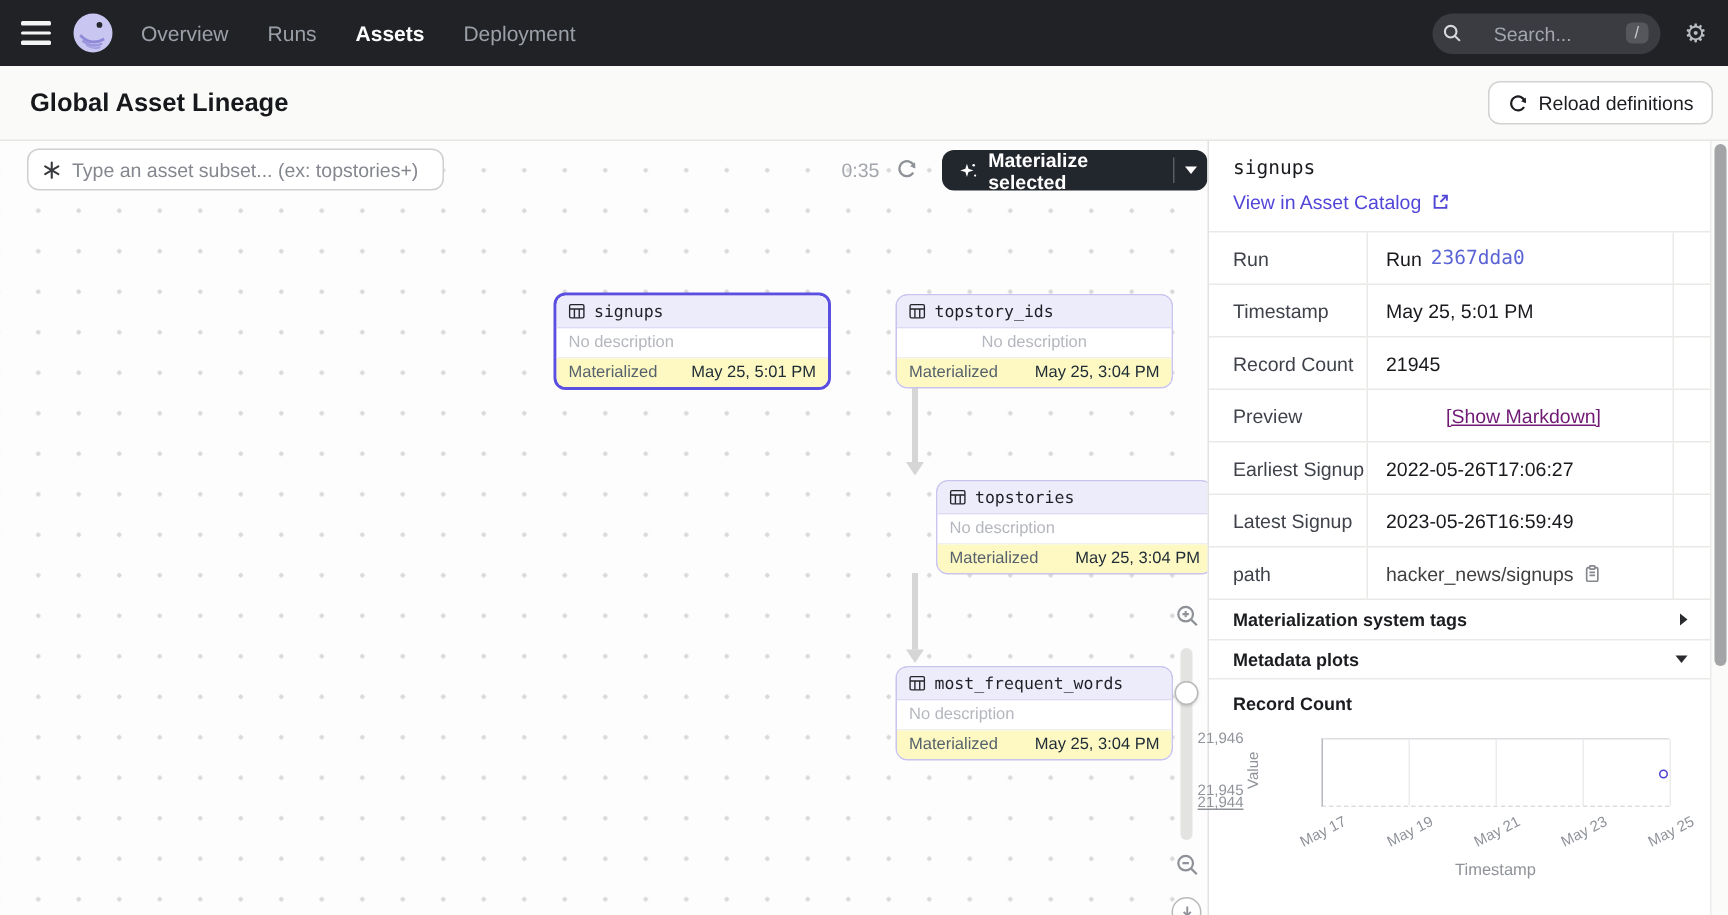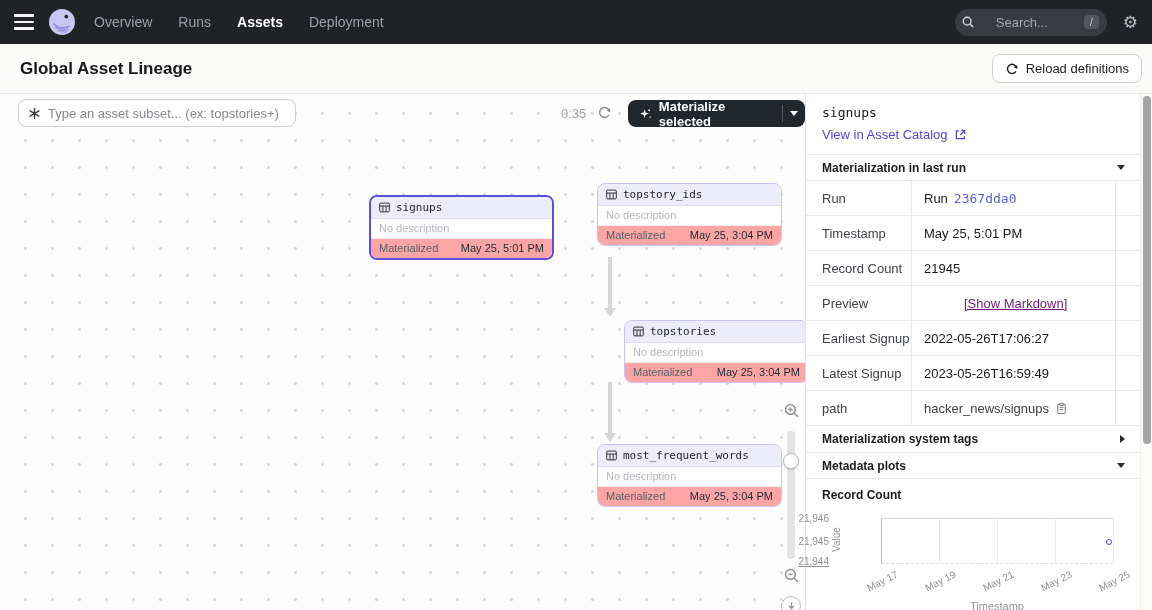--- a/index.html
+++ b/index.html
@@ -46,21 +46,21 @@
   .mat-split { width:1px; background:rgba(255,255,255,0.25); margin:5px 0; }
   .mat-caret-btn { width:24px; display:flex; align-items:center; justify-content:center; }
   .caret-down-w { width:0; height:0; border-left:4px solid transparent; border-right:4px solid transparent; border-top:5px solid #fff; }
 
   
   .node { position:absolute; width:185px; background:#fff; border-radius:8px; overflow:hidden; border:1px solid #c9c4ef; cursor:pointer; }
   .node.selected { border:2px solid #5a4fe0; }
   .node-head { background:#ececfa; display:flex; align-items:center; gap:6px; padding:4px 8px; font-family:"DejaVu Sans Mono", monospace; font-size:11px; color:#1f2026; border-bottom:1px solid #dddaf2; }
   .node-head svg { color:#24252b; flex:none; }
   .node-desc { padding:3px 8px 4px; font-size:11px; color:#b4b7bd; background:#fff; border-bottom:1px solid #efefed; }
-  .node-foot { background:#fca5a5; display:flex; justify-content:space-between; padding:3px 8px 4px; font-size:11px; }
+  .node-foot { background:#fef9c3; display:flex; justify-content:space-between; padding:3px 8px 4px; font-size:11px; }
   .node-foot .st { color:#55626c; }
   .node-foot .dt { color:#1d2b35; }
 
   
   .edge { position:absolute; width:4px; background:#d6d6d6; left:608px; }
   .edge::after { content:""; position:absolute; left:-4px; bottom:-9px; width:0; height:0; border-left:6px solid transparent; border-right:6px solid transparent; border-top:9px solid #d6d6d6; }
 
   
   .zoomctl { position:absolute; left:779px; top:308px; width:24px; display:flex; flex-direction:column; align-items:center; }
   .zoomctl .zic { color:#8e9197; cursor:pointer; }
@@ -204,21 +204,21 @@
           </svg>
           <span>signups</span>
         </div>
       <div class="node-desc">No description</div>
       <div class="node-foot">
           <span class="st">Materialized</span>
           <span class="dt">May 25, 5:01 PM</span>
         </div>
     </div>
 
-    <div class="node" style="left:597px; top:89px;">
+    <div class="node" style="left:597px; top:102px;text-align:center;">
       <div class="node-head">
           <svg width="11" height="11" viewBox="0 0 12 12">
             <rect x="0.8" y="1.2" width="10.4" height="9.6" rx="1" fill="none" stroke="currentColor"></rect>
             <line x1="0.8" y1="4.4" x2="11.2" y2="4.4" stroke="currentColor"></line>
             <line x1="4.3" y1="4.4" x2="4.3" y2="10.8" stroke="currentColor"></line>
             <line x1="7.8" y1="4.4" x2="7.8" y2="10.8" stroke="currentColor"></line>
           </svg>
           <span>topstory_ids</span>
         </div>
       <div class="node-desc">No description</div>
@@ -298,24 +298,20 @@
         <div class="catalog-link">
           <span>View in Asset Catalog</span>
           <svg width="13" height="13" viewBox="0 0 14 14" fill="none" stroke="currentColor" stroke-width="1.4">
               <path d="M5.2 3 H2.6 V11.4 H11 V8.8"></path>
               <path d="M7.8 2.6 H11.4 V6.2"></path>
               <line x1="11.2" y1="2.8" x2="6.8" y2="7.2"></line>
             </svg>
         </div>
       </div>
 
-      <div class="section-row">
-        <span class="sec-label">Materialization in last run</span>
-        <span class="tri-down"></span>
-      </div>
 
       <div class="kv-table">
         <div class="kv-row">
           <div class="kv-label">Run</div>
           <div class="kv-value">
               <span>Run</span>
               <span class="run-id">2367dda0</span>
             </div>
           <div></div>
         </div>
@@ -372,21 +368,21 @@
         <span class="sec-label">Metadata plots</span>
         <span class="tri-down"></span>
       </div>
 
       <div class="plots-body" style="border-top:1px solid #e9e9e7;">
         <div class="plot-title">Record Count</div>
 
         <div class="chart">
           <span class="ylab">Value</span>
           <span class="ytick" style="top:9px;">21,946</span>
-          <span class="ytick" style="top:32px;">21,945</span>
+          <span class="ytick" style="top:44px;">21,945</span>
           <span class="ytick" style="top:52px;text-decoration:underline;">21,944</span>
 
           <div class="plotbox">
             <div class="gline" style="left:57px;"></div>
             <div class="gline" style="left:115px;"></div>
             <div class="gline" style="left:173px;"></div>
             <div class="gline" style="left:231px;"></div>
             <span class="datapoint" style="left:224px; top:20px;"></span>
           </div>
 

